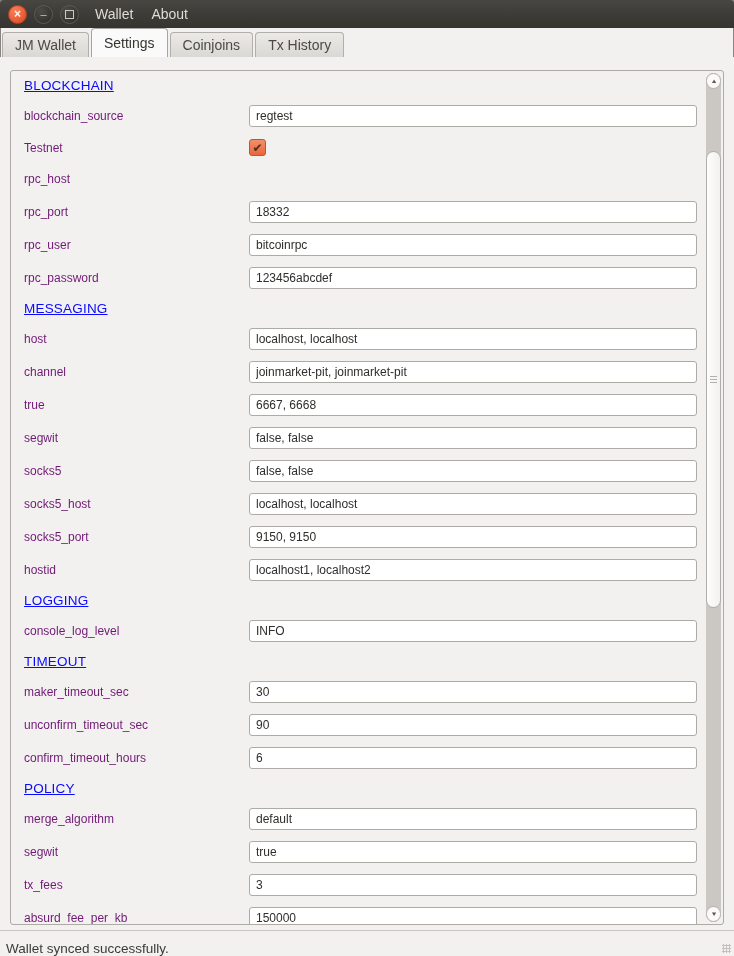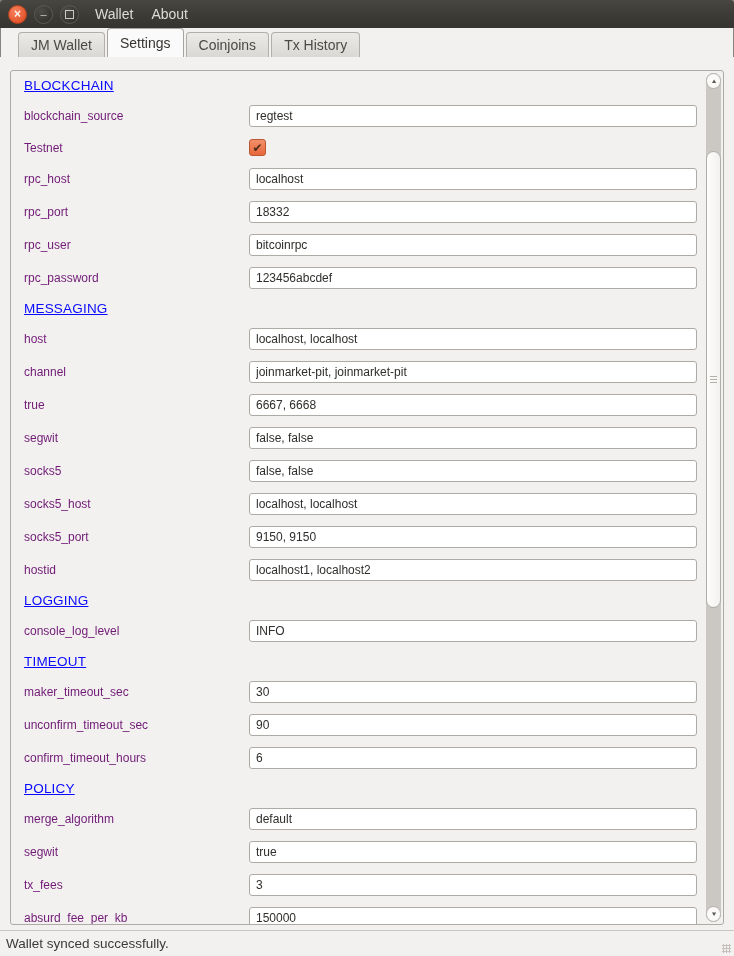--- a/index.html
+++ b/index.html
@@ -27,21 +27,21 @@
     background:radial-gradient(circle at 35% 30%,#f5815d,#e4542b 75%);
     border-color:#b9441f;color:#fdf2ee;font-size:12px;font-weight:bold;
   }
   .maxsquare{width:7px;height:7px;border:1px solid #ccc8c2;display:block;}
   .menu-item{
     color:#dfdcd6;font-size:14px;padding:0 9px;height:28px;line-height:28px;
   }
   .menu-item:first-of-type{margin-left:10px;}
   
   .tabbar{
-    position:absolute;top:28px;left:16px;right:0;height:29px;
+    position:absolute;top:28px;left:0;right:0;height:29px;
     display:flex;align-items:flex-end;padding-left:2px;box-sizing:border-box;
   }
   .tab{
     height:25px;line-height:24px;padding:0 12px;margin-right:2px;
     background:linear-gradient(180deg,#eceae7,#dad8d4);
     border:1px solid #b2afab;border-bottom:none;border-radius:4px 4px 0 0;
     font-size:14px;color:#4b4a45;white-space:nowrap;box-sizing:border-box;
   }
   .tab.active{
     height:29px;line-height:28px;background:#fbfafa;color:#35342f;
@@ -97,21 +97,21 @@
     display:flex;align-items:center;justify-content:center;
   }
   .thumb-grip{
     width:7px;height:8px;
     background:repeating-linear-gradient(180deg,#b3b0ac 0 1px,transparent 1px 3px);
   }
   
   .statusbar{
     position:absolute;left:0;right:0;bottom:0;height:26px;box-sizing:border-box;
     background:#f2f1f0;border-top:1px solid #c9c6c2;
-    display:flex;align-items:center;padding-left:6px;
+    display:flex;align-items:flex-end;padding-left:6px;
     font-size:13.5px;color:#3b3a36;
   }
   .resize-grip{
     position:absolute;right:3px;bottom:3px;width:9px;height:9px;
     background-image:radial-gradient(#b7b4b0 1px,transparent 1.1px);
     background-size:3px 3px;opacity:.8;
   }
 </style>
 </head>
 <body>
@@ -150,21 +150,20 @@
 
       <div class="row cbrow">
         <span class="lbl">Testnet</span>
         <span class="checkbox">
             <span class="check">✔</span>
           </span>
       </div>
 
       <div class="row">
         <span class="lbl">rpc_host</span>
-        <input class="inp" type="text" value="localhost" style="">
       </div>
 
       <div class="row">
         <span class="lbl">rpc_port</span>
         <input class="inp" type="text" value="18332" style="">
       </div>
 
       <div class="row">
         <span class="lbl">rpc_user</span>
         <input class="inp" type="text" value="bitcoinrpc" style="">

